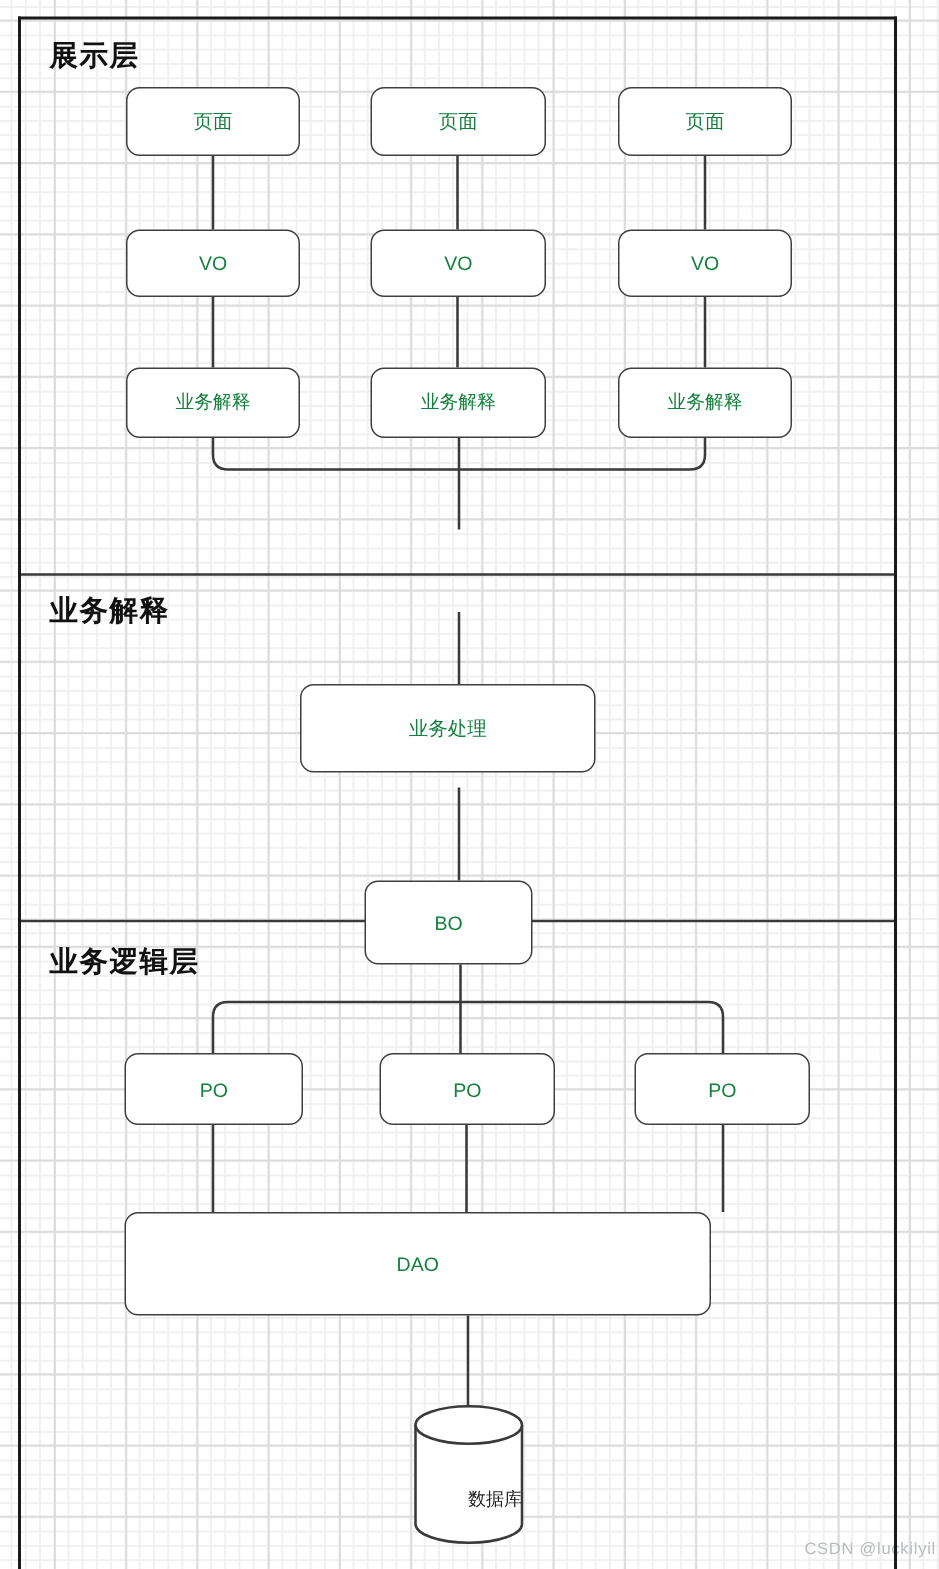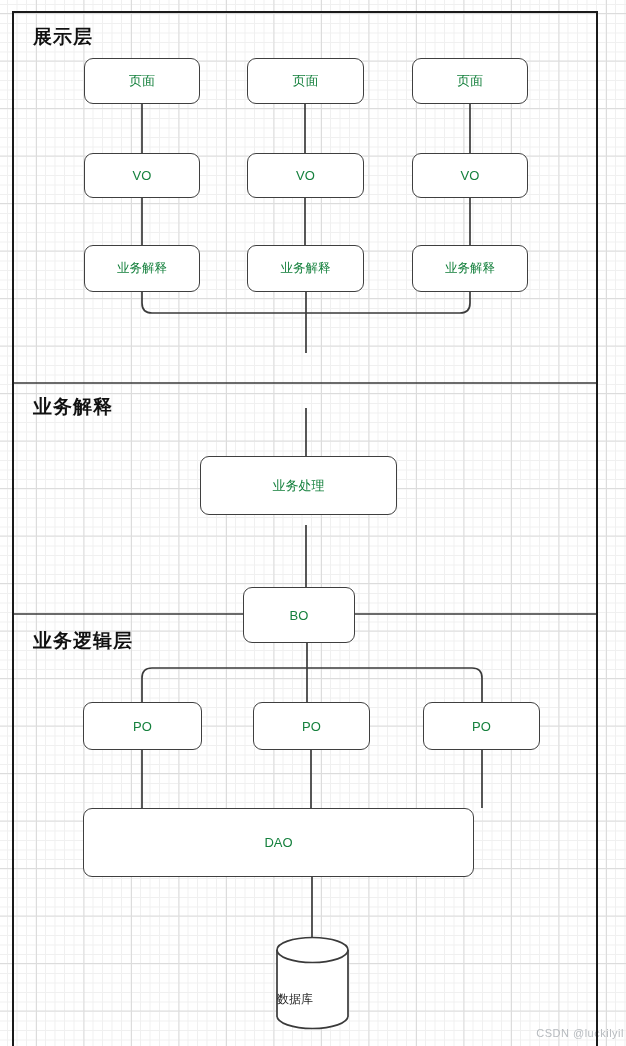--- a/index.html
+++ b/index.html
@@ -29,21 +29,21 @@
     background:#ffffff;border:1.5px solid #3f3f3f;border-radius:9px;
     display:flex;align-items:center;justify-content:center;
     font-size:13px;color:#15803d;white-space:nowrap;
   }
   .layer-label{
     position:absolute;left:33px;z-index:2;
     font-size:19px;font-weight:bold;color:#111;letter-spacing:1px;
   }
   .db-label{
     position:absolute;left:277px;top:991px;width:71px;z-index:2;
-    text-align:left;font-size:12px;color:#1f1f1f;
+    text-align:right;font-size:12px;color:#1f1f1f;
   }
   .watermark{
     position:absolute;right:2px;top:1027px;z-index:2;
     font-size:11px;color:#b7bbbf;letter-spacing:0.5px;
   }
 </style>
 </head>
 <body>
 
 <div class="canvas">

